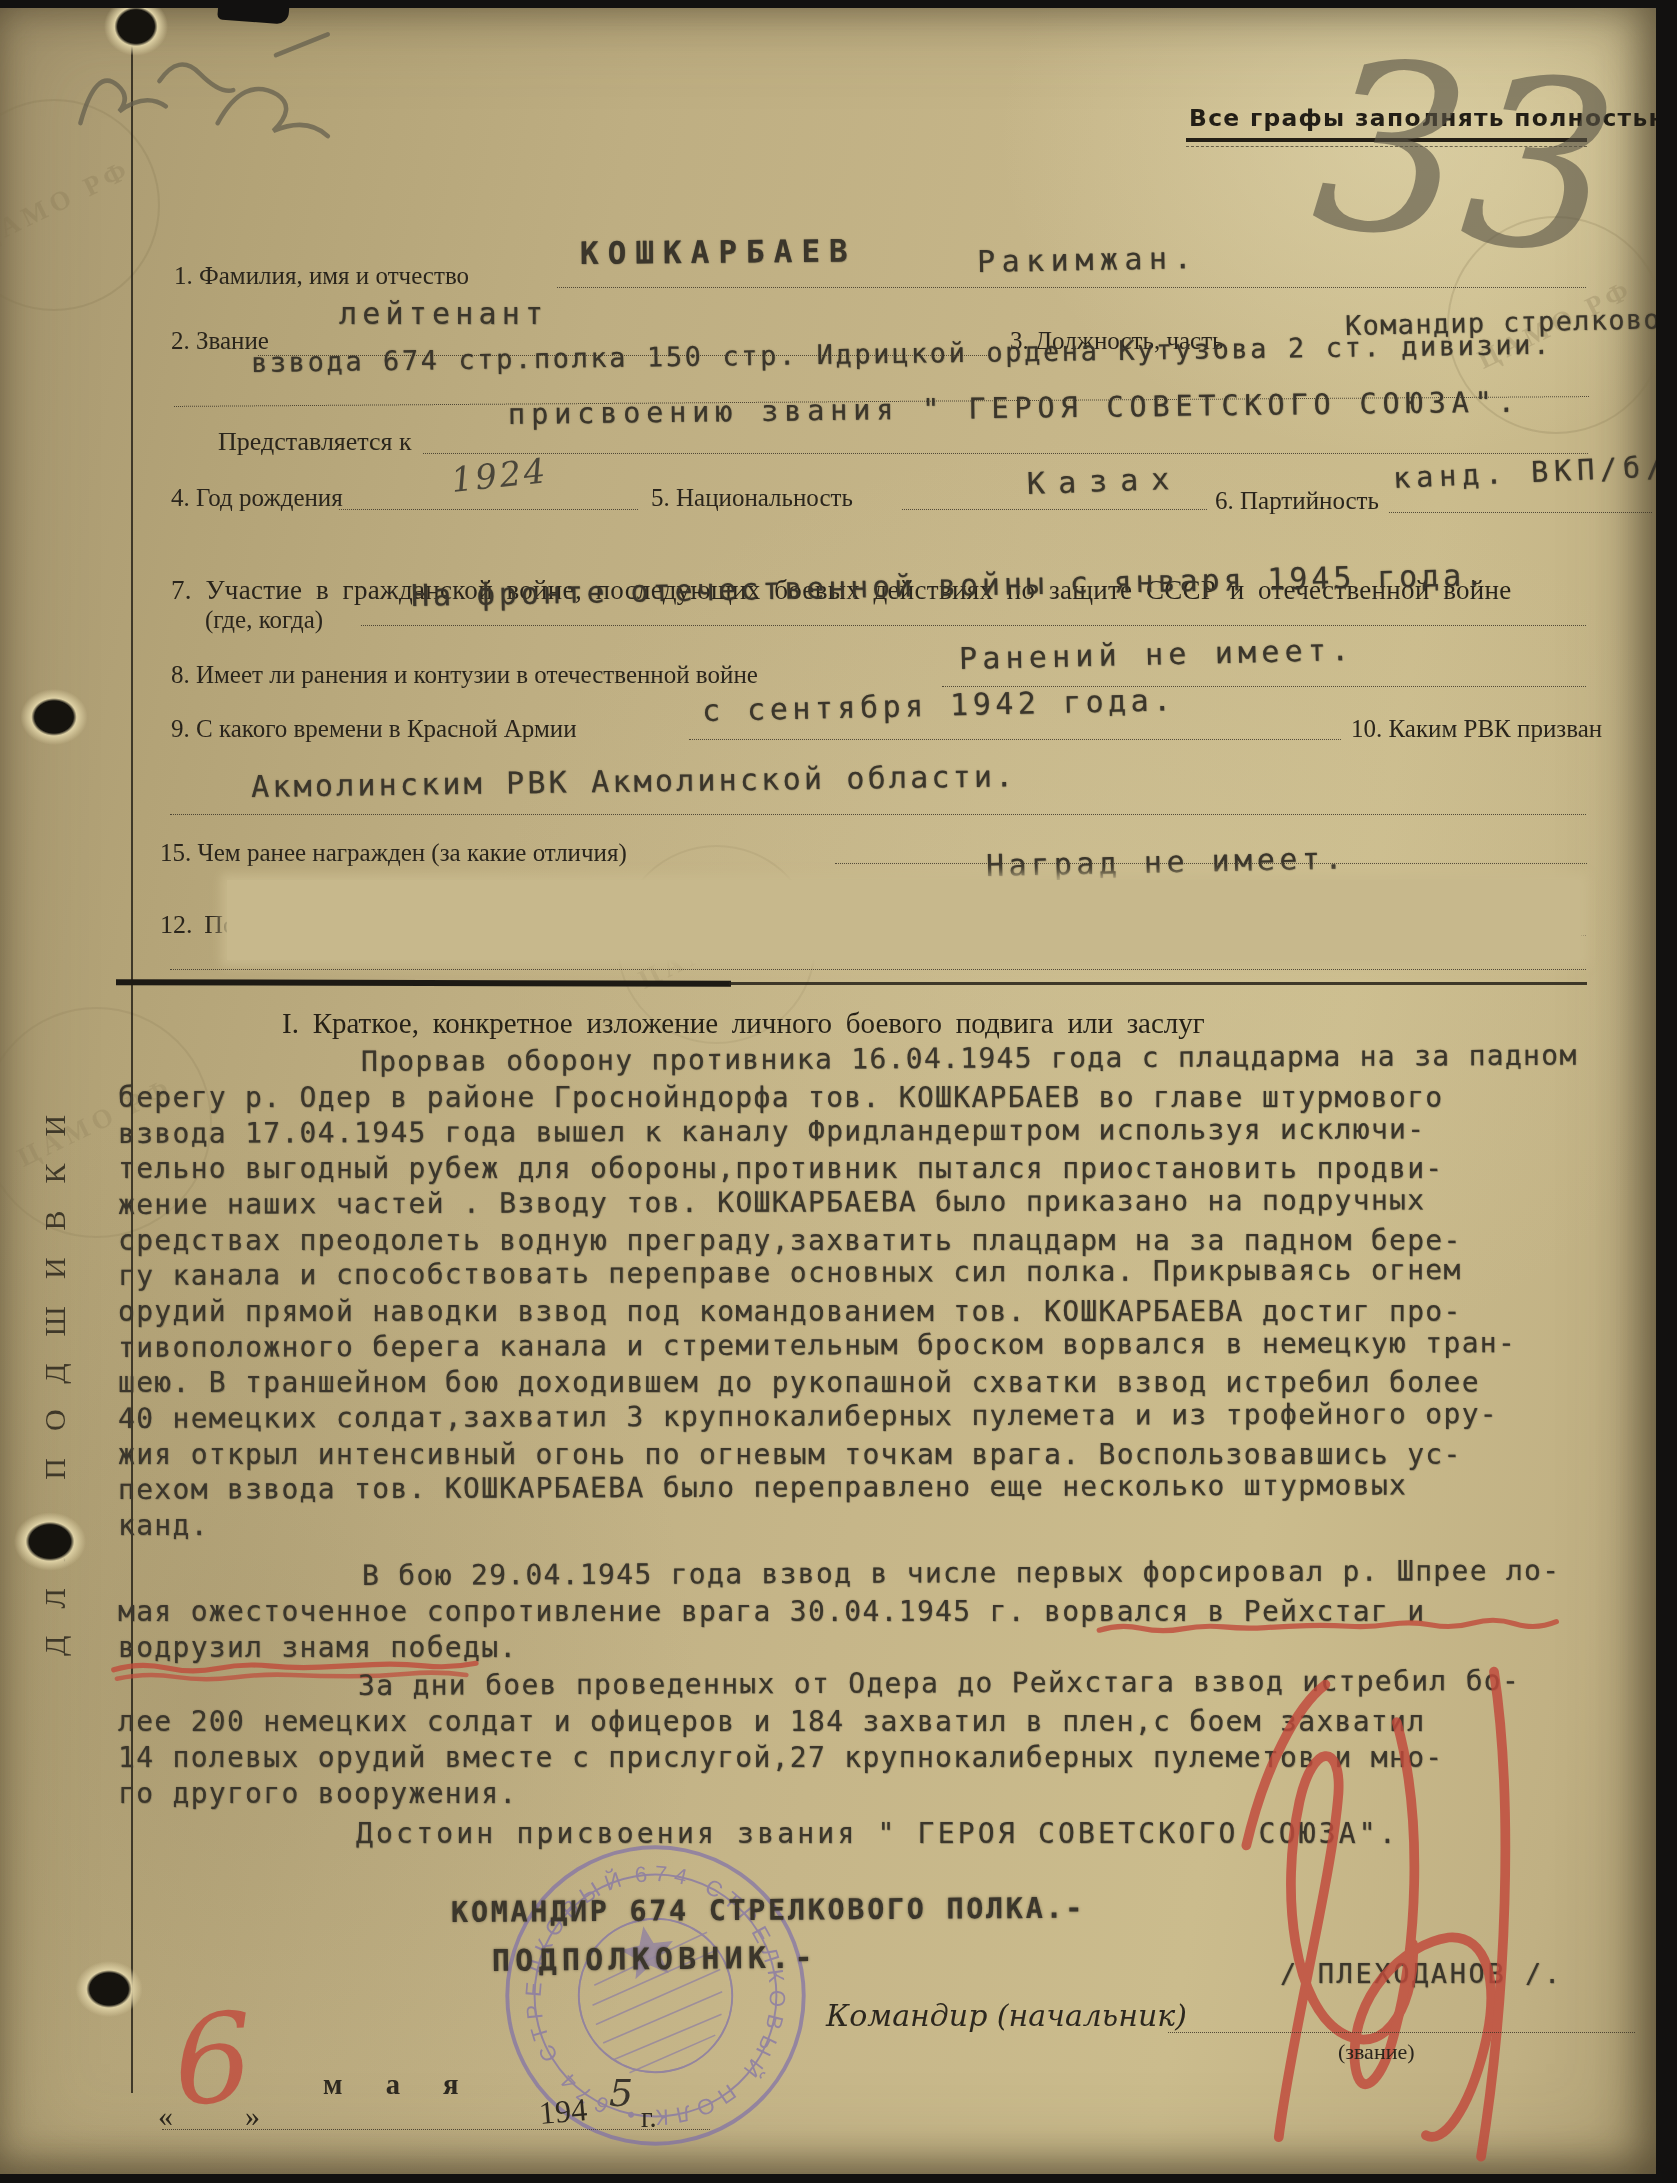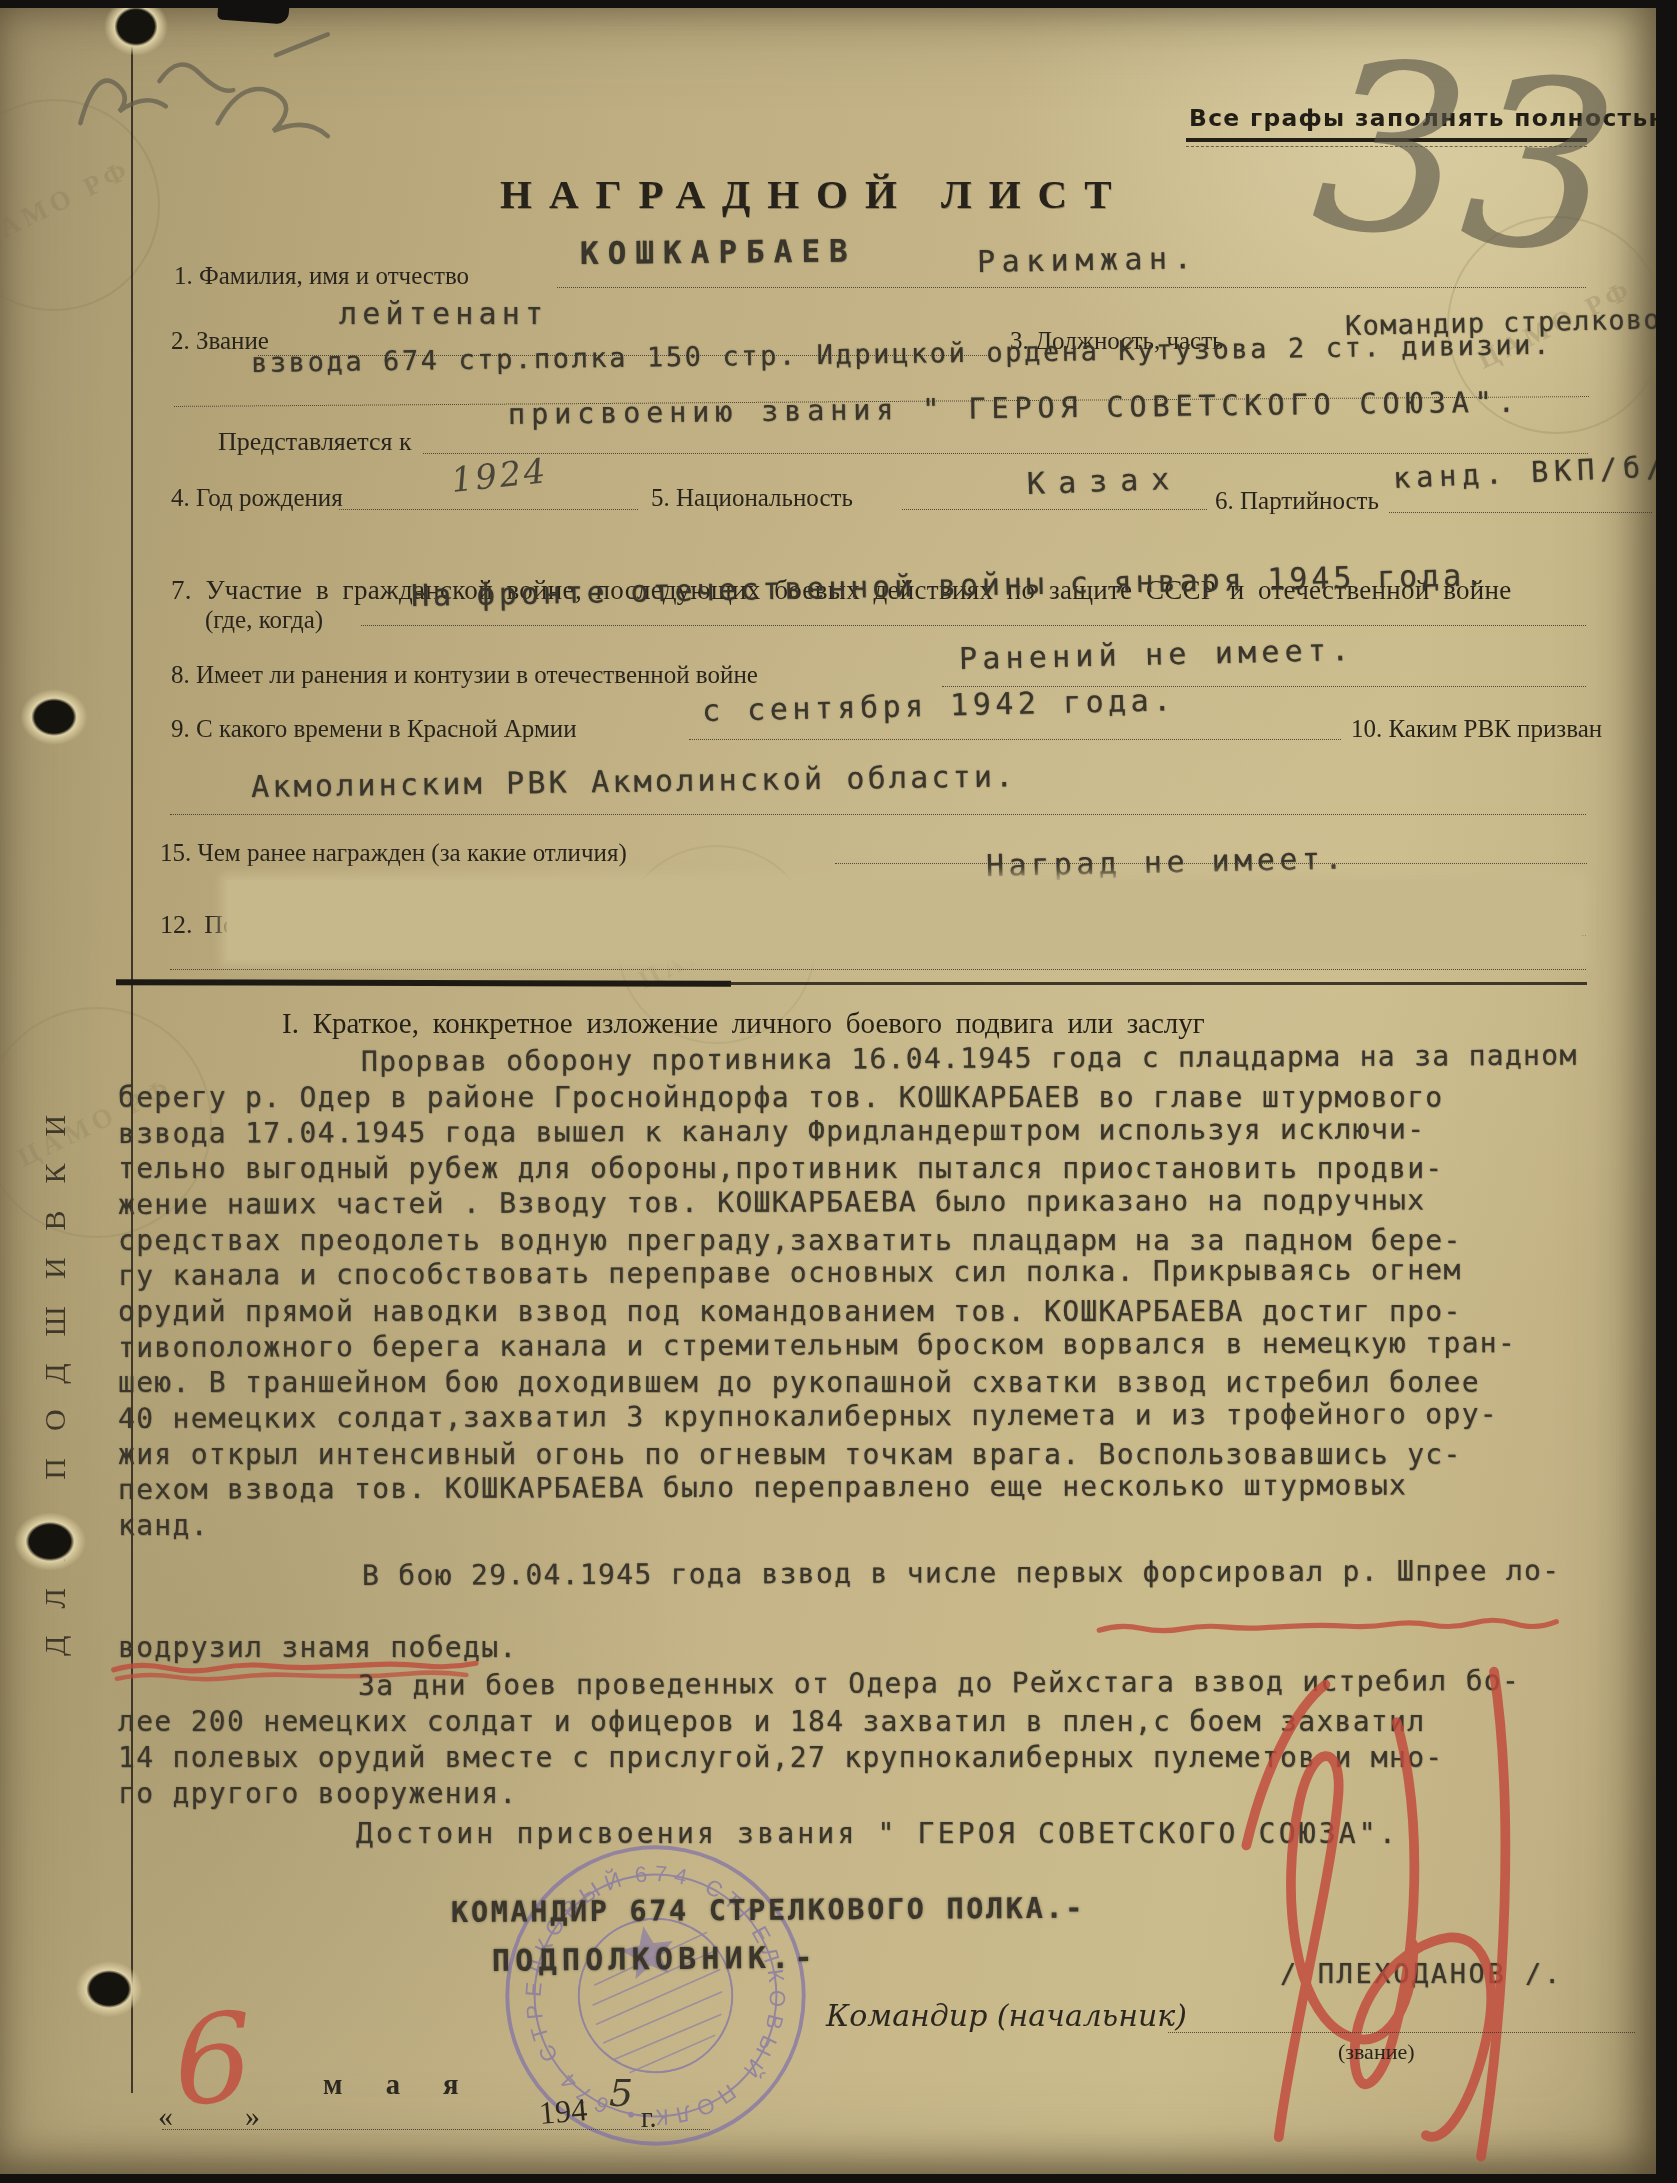--- a/index.html
+++ b/index.html
@@ -63,22 +63,20 @@
     </svg>
 
     <div style="position:absolute;left:1189px;top:96px;font-family:'DejaVu Sans','Liberation Sans',sans-serif;
                 font-weight:bold;font-size:23.4px;letter-spacing:1.3px;color:#221e16;white-space:nowrap;">Все графы заполнять полностью</div>
     <div style="position:absolute;left:1186px;top:130px;width:401px;height:3.9px;background:#241f16;"></div>
     <div style="position:absolute;left:1186px;top:138px;width:401px;height:0;border-bottom:1.9px dashed rgba(36,31,22,.6);"></div>
 
     <div style="position:absolute;left:1317px;top:39px;font-family:'DejaVu Serif',serif;font-style:italic;
                 font-size:234px;line-height:.95;color:rgba(88,84,70,.62);transform:rotate(6deg);">33</div>
 
-    <div style="position:absolute;left:500px;top:162px;font-size:41px;font-weight:bold;letter-spacing:17px;
-                color:#27221a;white-space:nowrap;text-shadow:0.6px 0.6px 0 rgba(39,34,26,.35);">НАГРАДНОЙ  ЛИСТ</div>
 
     <div class="lb" style="left:174px;top:254px;">1. Фамилия, имя и отчество</div>
     <div class="tp" style="left:580px;top:227px;font-size:31px;font-weight:bold;letter-spacing:9px;transform:rotate(-.5deg);">КОШКАРБАЕВ</div>
     <div class="tp" style="left:977px;top:236px;font-size:30px;letter-spacing:6.5px;transform:rotate(-1deg);">Ракимжан.</div>
     <div class="dt" style="left:557px;top:279px;width:1029px;"></div>
 
     <div class="tp" style="left:339px;top:288px;font-size:30px;letter-spacing:5.2px;">лейтенант</div>
     <div class="lb" style="left:171px;top:319px;">2. Звание</div>
     <div class="dt" style="left:258px;top:347px;width:733px;"></div>
     <div class="lb" style="left:1010px;top:319px;">3. Должность, часть</div>
@@ -142,20 +140,21 @@
     <div class="tp bl" style="left:118px;top:1251px;transform:rotate(-.25deg);">гу канала и способствовать переправе основных сил полка. Прикрываясь огнем</div>
     <div class="tp bl" style="left:118px;top:1287px;">орудий прямой наводки взвод под командованием тов. КОШКАРБАЕВА достиг про-</div>
     <div class="tp bl" style="left:118px;top:1323px;transform:rotate(-.2deg);">тивоположного берега канала и стремительным броском ворвался в немецкую тран-</div>
     <div class="tp bl" style="left:118px;top:1358px;">шею. В траншейном бою доходившем до рукопашной схватки взвод истребил более</div>
     <div class="tp bl" style="left:118px;top:1394px;transform:rotate(-.2deg);">40 немецких солдат,захватил 3 крупнокалиберных пулемета и из трофейного ору-</div>
     <div class="tp bl" style="left:118px;top:1430px;">жия открыл интенсивный огонь по огневым точкам врага. Воспользовавшись ус-</div>
     <div class="tp bl" style="left:118px;top:1465px;transform:rotate(-.2deg);">пехом взвода тов. КОШКАРБАЕВА было переправлено еще несколько штурмовых</div>
     <div class="tp bl" style="left:118px;top:1501px;">канд.</div>
 
     <div class="tp bl" style="left:362px;top:1551px;transform:rotate(-.25deg);">В бою 29.04.1945 года взвод в числе первых форсировал р. Шпрее ло-</div>
+    <div class="tp bl" style="left:118px;top:1587px;">мая ожесточенное сопротивление врага 30.04.1945 г. ворвался в Рейхстаг и</div>
     <div class="tp bl" style="left:118px;top:1623px;">водрузил знамя победы.</div>
 
     <svg style="left:1096px;top:1613px;" width="500" height="17" viewBox="0 0 770 26">
       <path d="M5,14 q32,-10 64,-3 t64,1 t64,-3 t64,1 t64,-3 t64,1 t64,-3 t64,1 t64,-3 t64,1 t64,-3" fill="none" stroke="#bf4a3a" stroke-width="8" stroke-linecap="round" opacity=".8"></path>
     </svg>
     <svg style="left:110px;top:1654px;" width="428" height="22" viewBox="0 0 660 34">
       <path d="M5,12 q40,-12 80,-3 t80,1 t80,-4 t80,2 t80,-4 t80,2 t80,-4" fill="none" stroke="#bf4a3a" stroke-width="8" stroke-linecap="round" opacity=".8"></path>
       <path d="M10,26 q45,-10 90,-3 t90,1 t90,-4 t90,2 t90,-4 t90,2" fill="none" stroke="#bf4a3a" stroke-width="7" stroke-linecap="round" opacity=".7"></path>
     </svg>
 

